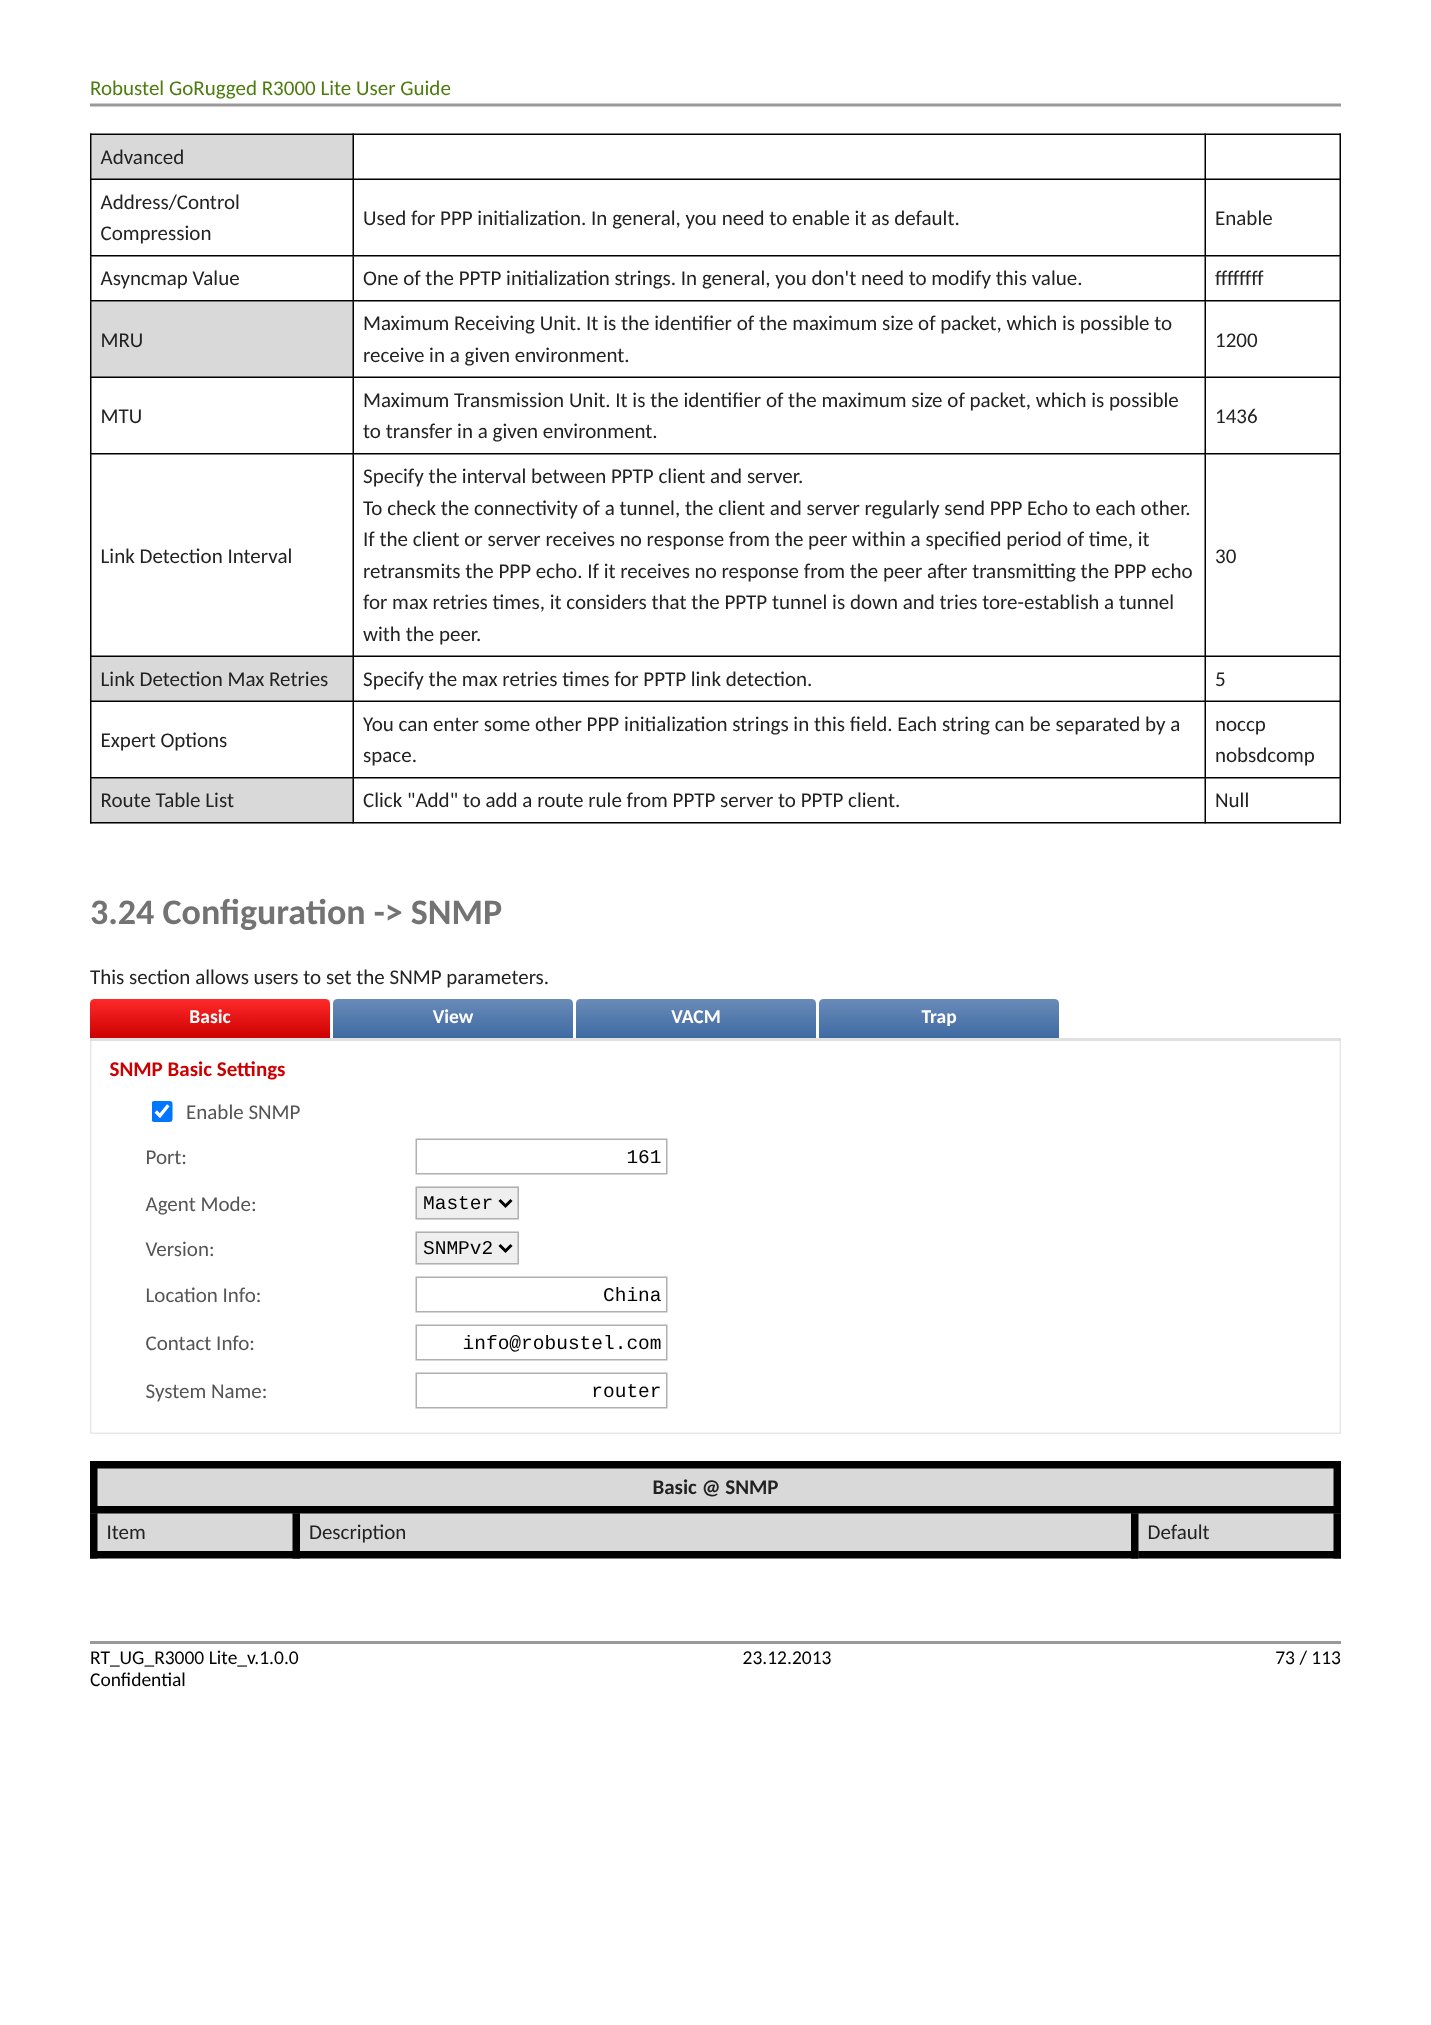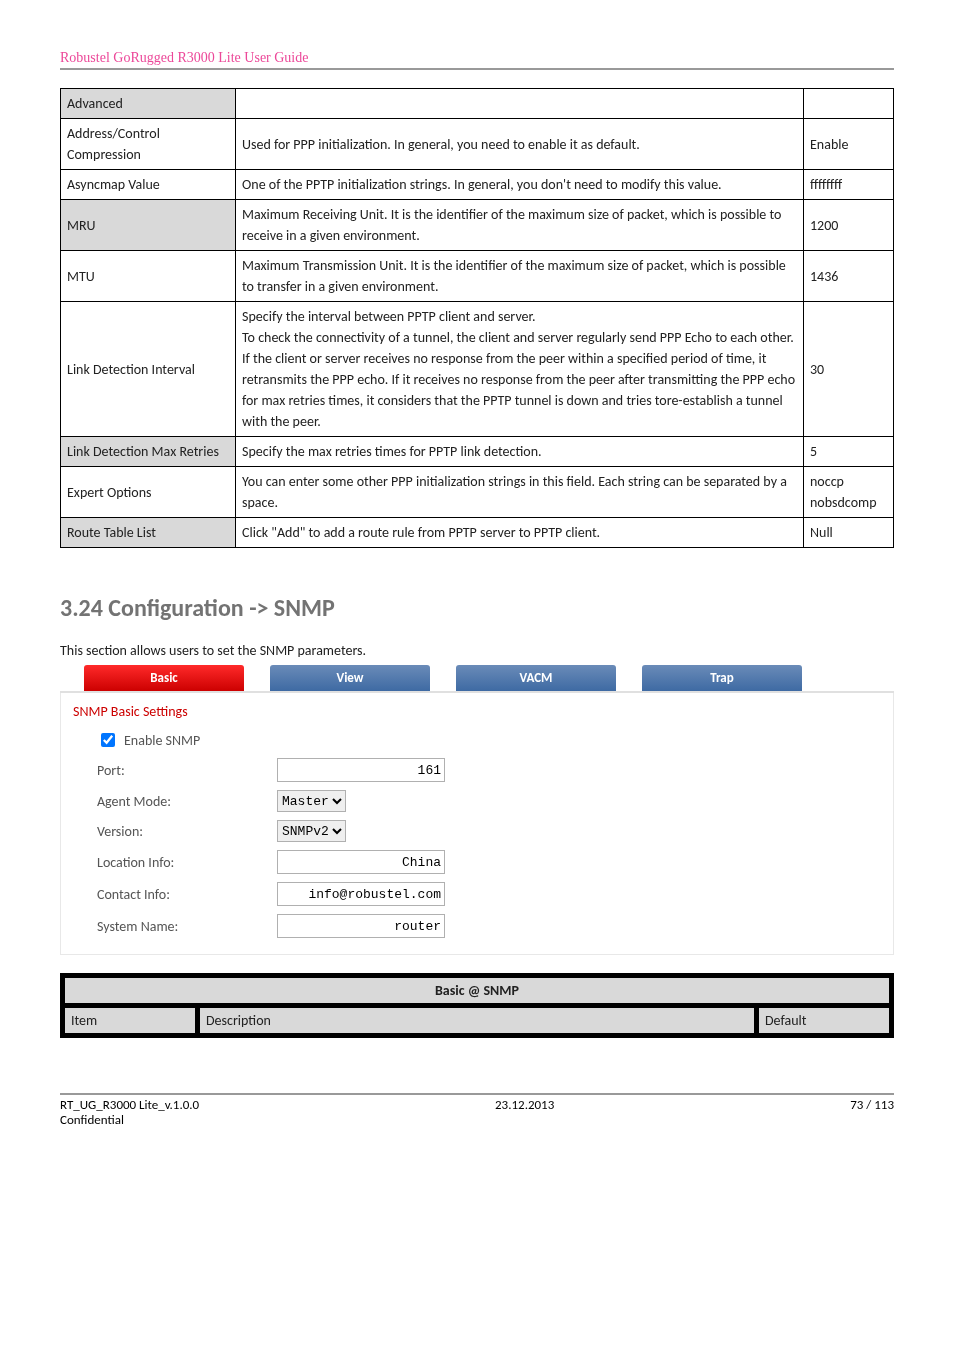--- a/index.html
+++ b/index.html
@@ -10,23 +10,22 @@
     color: #222;
     width: 954px;
   }
   .page {
     padding: 50px 60px 30px 60px;
     box-sizing: border-box;
     width: 954px;
   }
   .page-header {
     font-size: 14px;
-    color: #ec4899;
+    color: #4d7c0f;
     margin-bottom: 2px;
-    font-family: Liberation Serif, serif;
   }
   .header-rule {
     border: none;
     border-top: 2px solid #999;
     margin: 0 0 18px 0;
   }
   table.main-table {
     border-collapse: collapse;
     width: 100%;
     table-layout: fixed;
@@ -62,40 +61,39 @@
     width: 160px;
     height: 26px;
     font-size: 13px;
     font-weight: bold;
     text-align: center;
     line-height: 26px;
     color: #fff;
     border-radius: 3px 3px 0 0;
     margin-right: 2px;
     position: relative;
-    margin-left: 24px;
   }
   .tab.active {
     background: linear-gradient(#ff2a2a, #cc0000);
   }
   .tab.inactive {
     background: linear-gradient(#6a8bb8, #3e6aa3);
   }
   .tab-rest {
     flex: 1;
   }
   .snmp-panel {
     border: 1px solid #e8e8e8;
     border-top: none;
     padding: 4px 10px 12px 10px;
     background: #fff;
   }
   .panel-title {
     color: #cc0000;
-    font-weight: normal;
+    font-weight: bold;
     font-size: 14px;
     padding: 6px 2px 6px 2px;
   }
   .form-row {
     display: flex;
     align-items: center;
     padding: 4px 0 4px 26px;
     font-size: 14px;
     color: #555;
   }

